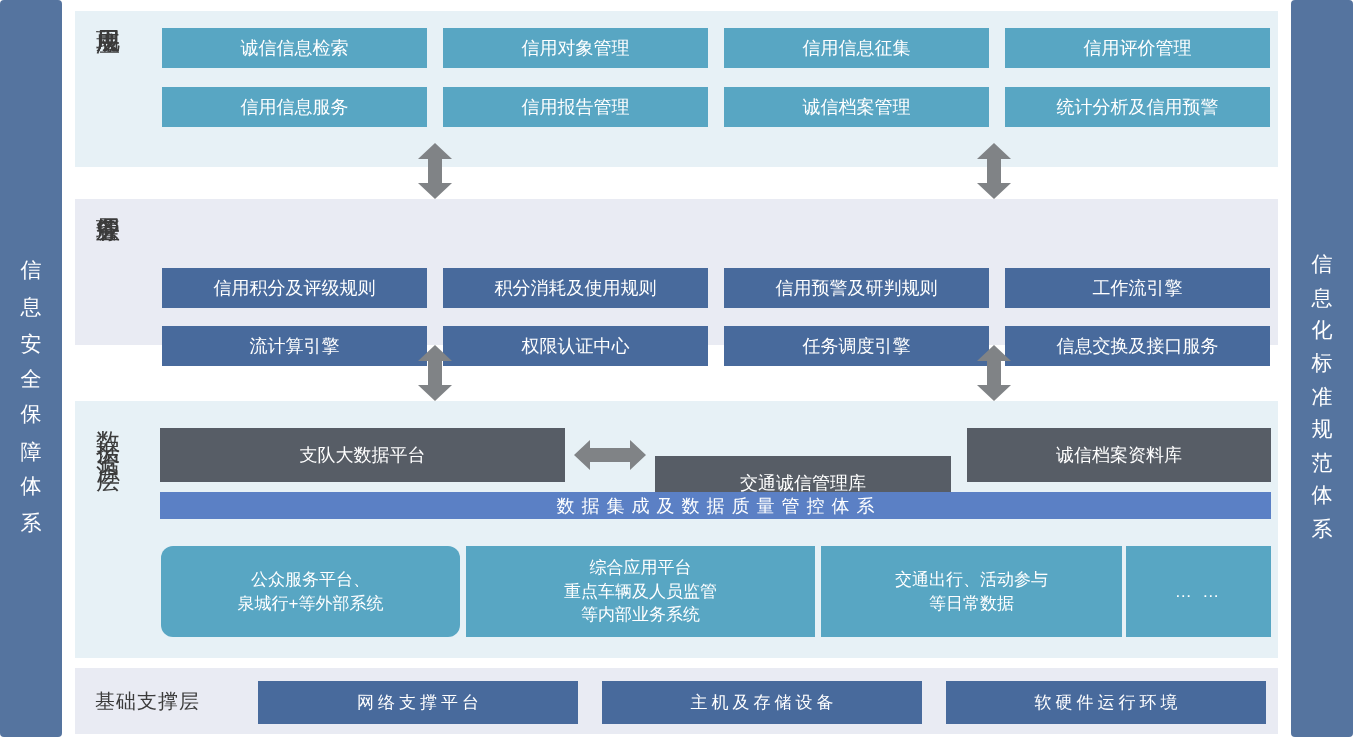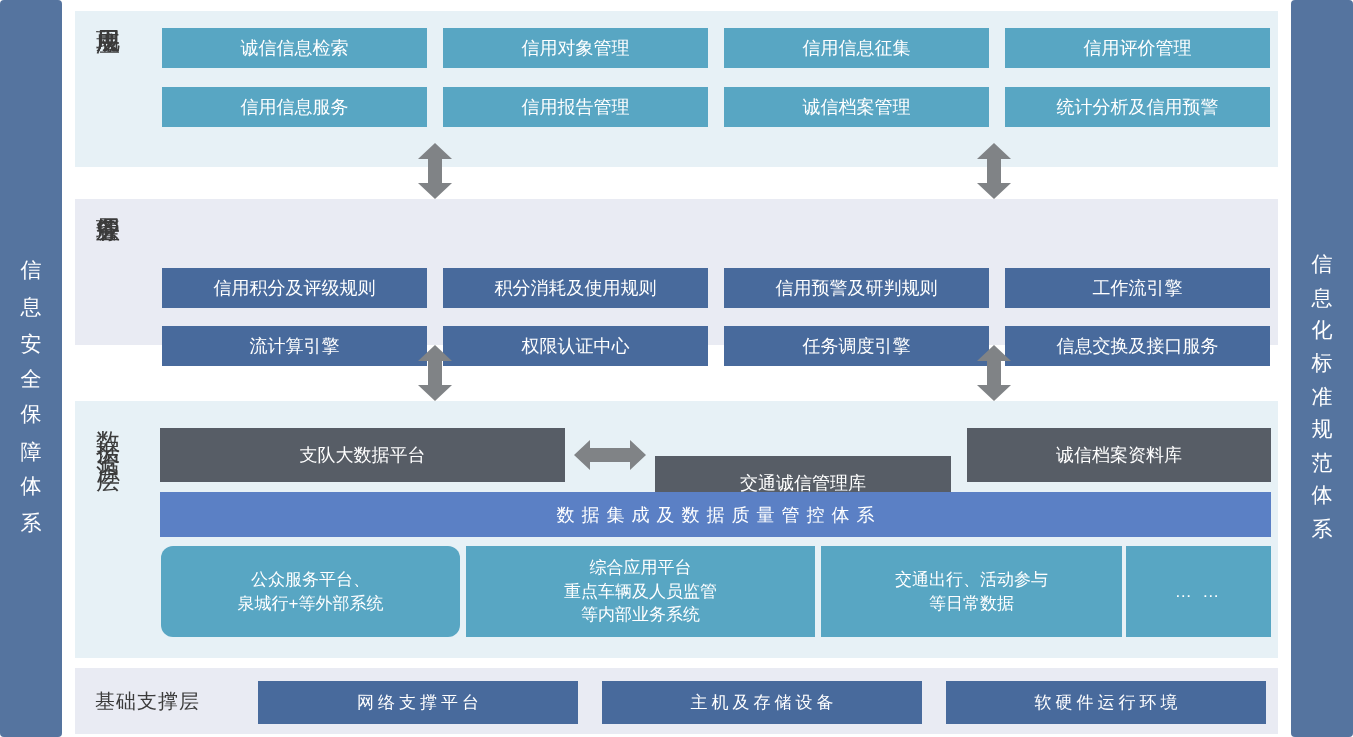--- a/index.html
+++ b/index.html
@@ -51,21 +51,21 @@
   .grid4{position:absolute;left:87px;width:1108px;display:grid;
          grid-template-columns:repeat(4,1fr);column-gap:16px;}
   .layer.app .grid4{top:17px;row-gap:19px;grid-auto-rows:40px;}
   .layer.biz .grid4{top:23px;row-gap:18px;grid-auto-rows:40px;margin-top:46px;}
 
   
   .data-abs{position:absolute;}
   .dbox1{left:85px;top:27px;width:405px;height:54px;}
   .dbox2{left:580px;top:27px;width:296px;height:54px;margin-top:28px;}
   .dbox3{left:892px;top:27px;width:304px;height:54px;font-family:Liberation Serif, serif;}
-  .intbar{left:85px;top:91px;width:1111px;height:45px;background:var(--intblue);
+  .intbar{left:85px;top:91px;width:1111px;height:27px;background:var(--intblue);
           letter-spacing:7px;padding-left:7px;}
   .src{top:145px;height:91px;white-space:pre-line;font-size:17px;line-height:1.4;}
   .src1{left:86px;width:299px;border-radius:12px;}
   .src2{left:391px;width:349px;}
   .src3{left:746px;width:301px;}
   .src4{left:1051px;width:145px;letter-spacing:3px;}
 
   
   .fbox{position:absolute;top:13px;height:43px;width:320px;font-size:17px;letter-spacing:4px;padding-left:4px;}
   .fbox1{left:183px;} .fbox2{left:527px;} .fbox3{left:871px;}

